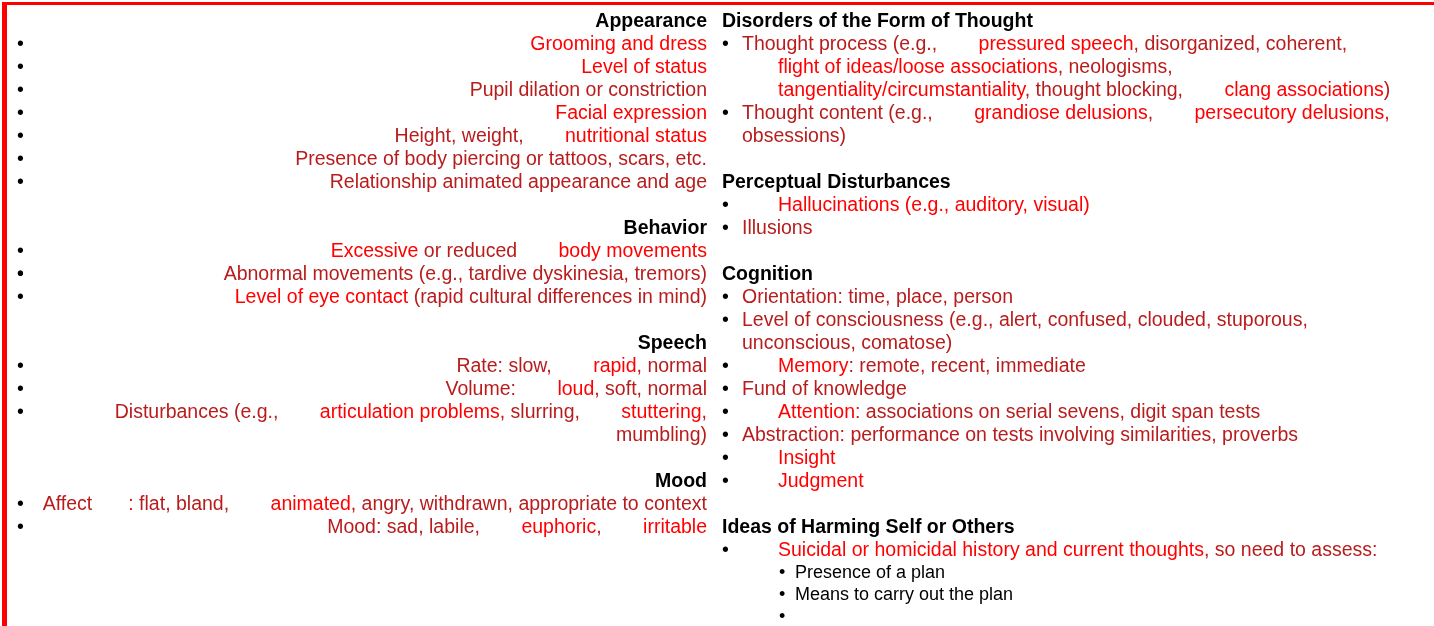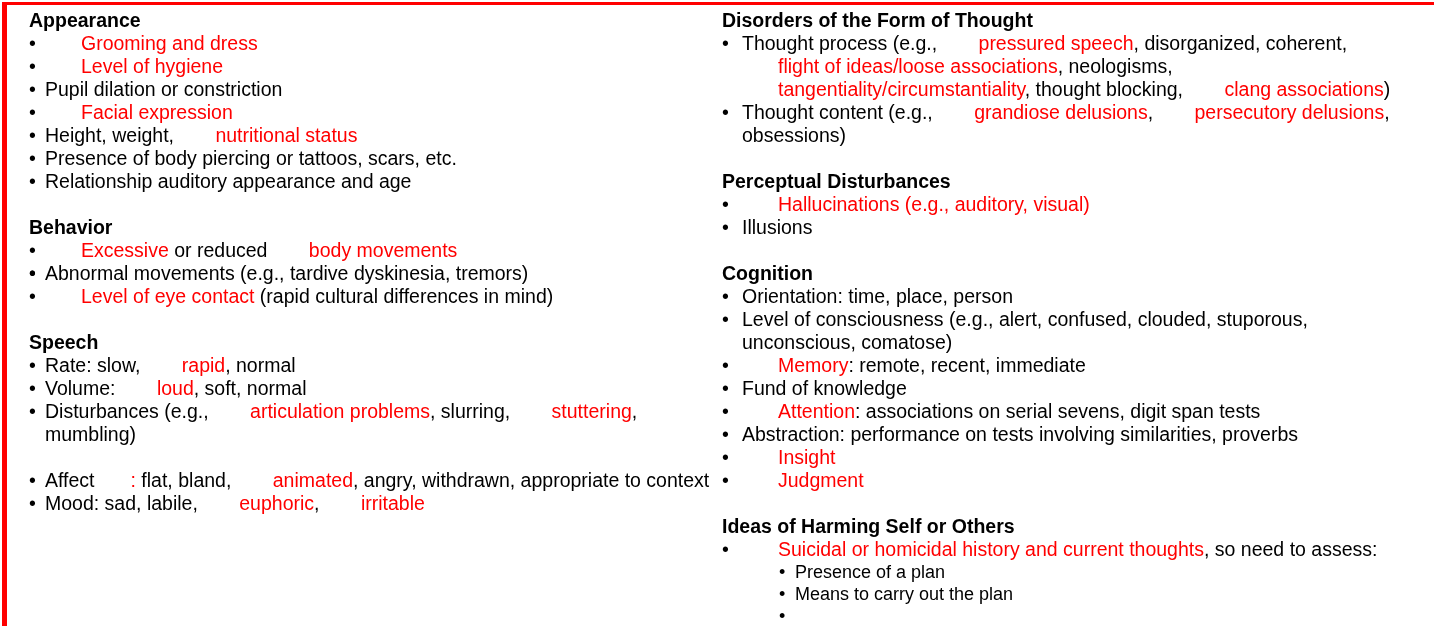--- a/index.html
+++ b/index.html
@@ -1,62 +1,63 @@
 <!DOCTYPE html>
 <html><head>
 <meta charset="utf-8">
 <style>
   html, body { margin: 0; padding: 0; background: #ffffff; }
   body { width: 1434px; height: 626px; position: relative; overflow: hidden;
          font-family: "Liberation Sans", "DejaVu Sans", sans-serif; color: #000; }
   .frame { position: absolute; left: 2px; top: 2px; width: 1440px; height: 640px;
            border-top: 3px solid #ff0000; border-left: 5px solid #ff0000; box-sizing: border-box; }
   .col { position: absolute; top: 9px; font-size: 19.5px; line-height: 23px; }
-  .col.left { left: 29px; width: 690px; }
+  .col.left { left: 17px; width: 690px; text-align: right; }
   .col.right { left: 722px; width: 705px; }
   .section { margin: 0 0 23px 0; }
   .heading { font-weight: bold; display: block; }
   .item { position: relative; padding-left: 16px; }
   .item.wide { padding-left: 20px; }
   .bullet { position: absolute; left: 0; top: 0; }
   .red { color: #ff0000; margin-left: 36px; }
-  .blk { color: #000000; }
+  .blk { color: #b91c1c; }
   .subitems { margin-left: 57px; font-size: 18px; line-height: 22px; }
   .subitems .item { padding-left: 16px; }
 </style>
 </head>
 <body>
 
 <div class="frame"></div>
 
 <div class="col left">
     <div class="section">
       <span class="heading">Appearance</span>
       <div class="item"><span class="bullet">•</span><span class="red">Grooming and dress</span></div>
-      <div class="item"><span class="bullet">•</span><span class="red">Level of hygiene</span></div>
+      <div class="item"><span class="bullet">•</span><span class="red">Level of status</span></div>
       <div class="item"><span class="bullet">•</span><span class="blk">Pupil dilation or constriction</span></div>
       <div class="item"><span class="bullet">•</span><span class="red">Facial expression</span></div>
       <div class="item"><span class="bullet">•</span><span class="blk">Height, weight, </span><span class="red">nutritional status</span></div>
       <div class="item"><span class="bullet">•</span><span class="blk">Presence of body piercing or tattoos, scars, etc.</span></div>
-      <div class="item"><span class="bullet">•</span><span class="blk">Relationship auditory appearance and age</span></div>
+      <div class="item"><span class="bullet">•</span><span class="blk">Relationship animated appearance and age</span></div>
     </div>
     <div class="section">
       <span class="heading">Behavior</span>
       <div class="item"><span class="bullet">•</span><span class="red">Excessive</span><span class="blk"> or reduced </span><span class="red">body movements</span></div>
       <div class="item"><span class="bullet">•</span></div>
       <div class="item"><span class="bullet">•</span><span class="blk">Abnormal movements (e.g., tardive dyskinesia, tremors)</span></div>
       <div class="item"><span class="bullet">•</span><span class="red">Level of eye contact</span><span class="blk"> (rapid cultural differences in mind)</span></div>
     </div>
     <div class="section">
       <span class="heading">Speech</span>
       <div class="item"><span class="bullet">•</span><span class="blk">Rate: slow, </span><span class="red">rapid</span><span class="blk">, normal</span></div>
       <div class="item"><span class="bullet">•</span><span class="blk">Volume: </span><span class="red">loud</span><span class="blk">, soft, normal</span></div>
       <div class="item"><span class="bullet">•</span><span class="blk">Disturbances (e.g., </span><span class="red">articulation problems</span><span class="blk">, slurring, </span><span class="red">stuttering</span><span class="blk">, mumbling)</span></div>
     </div>
     <div class="section">
+      <span class="heading">Mood</span>
       <div class="item"><span class="bullet">•</span><span class="blk">Affect</span><span class="red">:</span><span class="blk"> flat, bland, </span><span class="red">animated</span><span class="blk">, angry, withdrawn, appropriate to context</span></div>
       <div class="item"><span class="bullet">•</span><span class="blk">Mood: sad, labile, </span><span class="red">euphoric</span><span class="blk">, </span><span class="red">irritable</span></div>
     </div>
   </div>
 <div class="col right">
     <div class="section">
       <span class="heading">Disorders of the Form of Thought</span>
       <div class="item wide"><span class="bullet">•</span><span class="blk">Thought process (e.g., </span><span class="red">pressured speech</span><span class="blk">, disorganized, coherent, </span><span class="red">flight of ideas/loose associations</span><span class="blk">, neologisms, </span><span class="red">tangentiality/circumstantiality</span><span class="blk">, thought blocking, </span><span class="red">clang associations</span><span class="blk">)</span></div>
       <div class="item wide"><span class="bullet">•</span><span class="blk">Thought content (e.g., </span><span class="red">grandiose delusions</span><span class="blk">, </span><span class="red">persecutory delusions</span><span class="blk">, obsessions)</span></div>
     </div>

